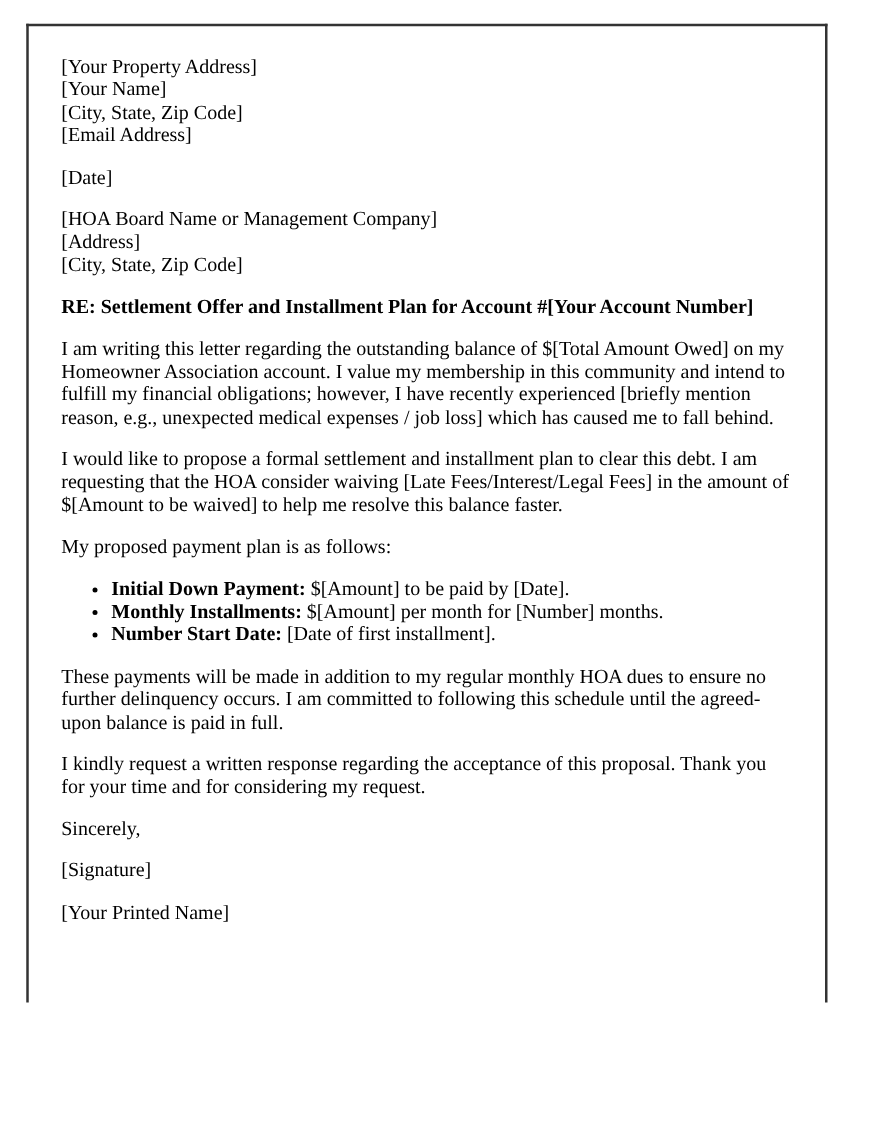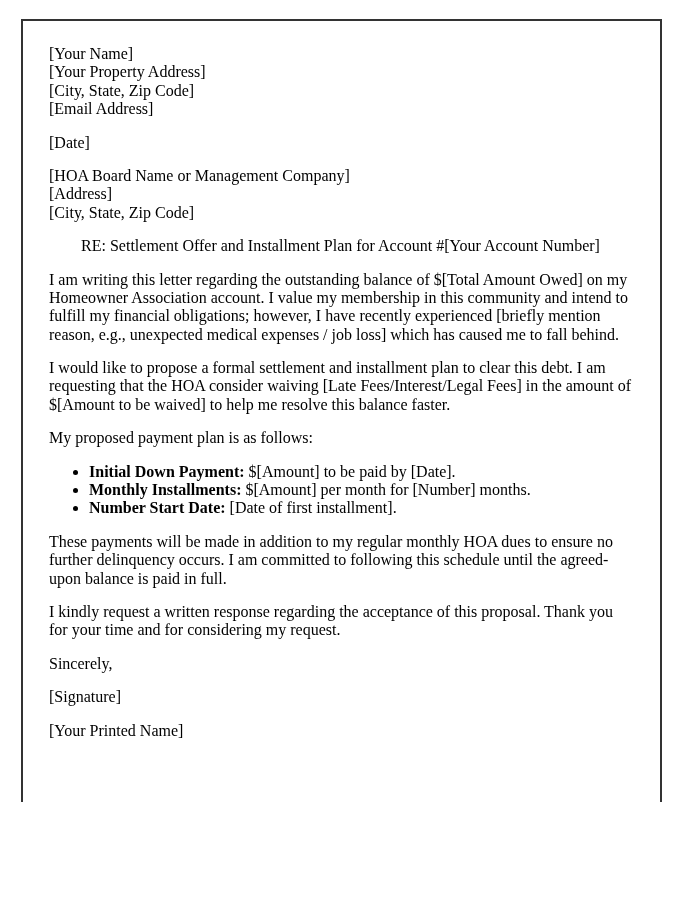--- a/index.html
+++ b/index.html
@@ -34,44 +34,43 @@
   .block {
     margin: 0 0 15px 0;
   }
   .line {
     white-space: nowrap;
   }
   p.para {
     margin: 0 0 15px 0;
   }
   .subject {
-    font-weight: normal;
-    text-align: center;
+    font-weight: bold;
   }
   ul.plan-list {
     margin: 15px 0;
     padding-left: 40px;
     list-style-type: disc;
   }
   ul.plan-list li {
     margin: 0;
   }
   .bullet-label {
     font-weight: bold;
   }
 </style>
 </head>
 <body style="background: rgb(255, 255, 255);">
 
 <div class="page">
   <div class="letter-frame" style="border-color: rgb(51, 51, 51); color: rgb(0, 0, 0);">
 
     <div class="block">
+      <div class="line">[Your Property Address]</div>
       <div class="line">[Your Name]</div>
-      <div class="line">[Your Property Address]</div>
       <div class="line">[City, State, Zip Code]</div>
       <div class="line">[Email Address]</div>
     </div>
 
     <div class="block">[Date]</div>
 
     <div class="block">
       <div class="line">[HOA Board Name or Management Company]</div>
       <div class="line">[Address]</div>
       <div class="line">[City, State, Zip Code]</div>

